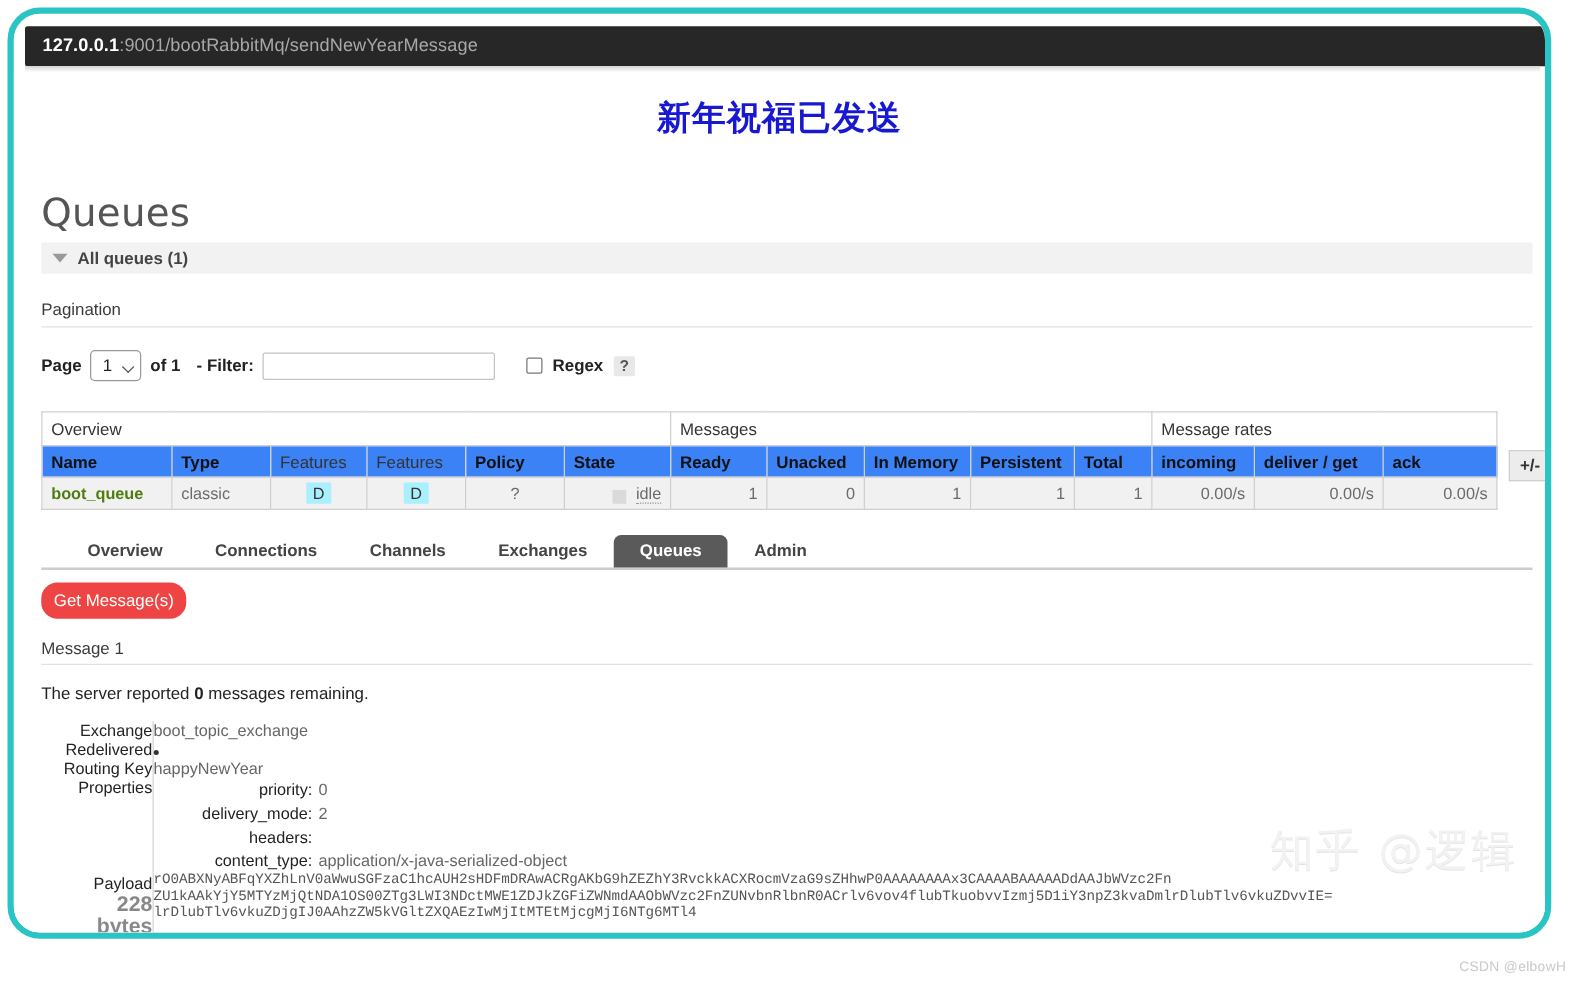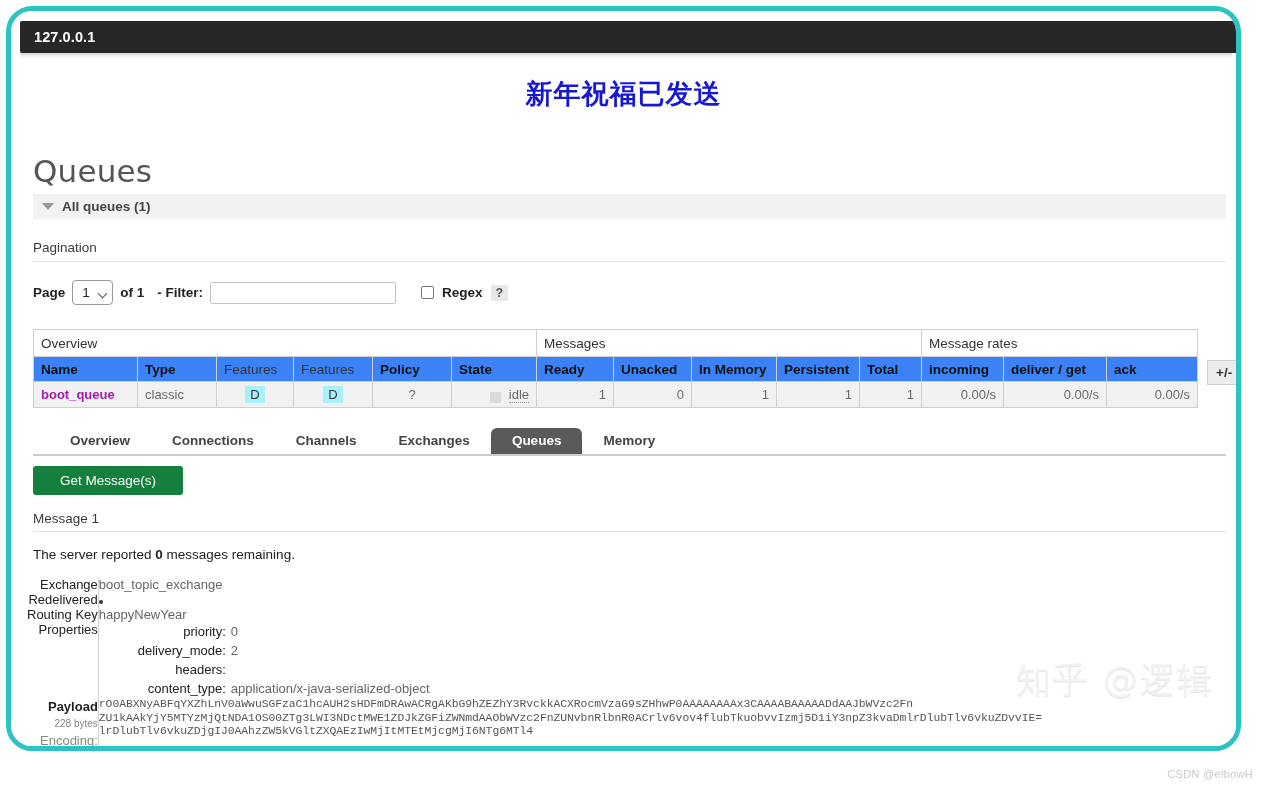--- a/index.html
+++ b/index.html
@@ -219,21 +219,21 @@
     color: #111111;
     background: #3b82f6;
     font-size: 13.5px;
   }
   tr.colhdr th.light { font-weight: normal; color: #333; margin-left: 32px; }
   tr.datarow td {
     background: #f1f1f1;
     color: #6b6b6b;
   }
   tr.datarow td.name {
-    color: #a21caf;
+    color: #4d7c0f;
     font-weight: bold;
   }
   .num { text-align: right !important; }
   .ctr { text-align: center !important; }
   .badge-d {
     display: inline-block;
     background: #aaeffc;
     color: #333;
     padding: 1px 5px;
     font-size: 13px;
@@ -287,43 +287,43 @@
   }
   .tab.active {
     background: #5a5a5a;
     color: #ffffff;
     border-radius: 6px 6px 0 0;
   }
 
   .getmsg {
     display: inline-block;
     margin: 10px 0 0 6px;
-    background: #15803d;
+    background: #ef4444;
     color: #ffffff;
     font-size: 13.5px;
-    padding: 7px 27px;
-    border-radius: 3px;
+    padding: 7px 10px;
+    border-radius: 13px;
   }
 
   .msg-lbl {
     margin: 16px 0 5px 6px;
     font-size: 13.5px;
     color: #3b3b3b;
   }
 
   .serverline {
     margin: 15px 0 0 6px;
     font-size: 13.5px;
     color: #222222;
   }
   .serverline b { font-weight: bold; }
 
   
   table.detail {
-    margin: 15px 0 0 0;
+    margin: 15px 0 0 24px;
     border-collapse: collapse;
     font-size: 13px;
     width: 1000px;
   }
   table.detail td {
     vertical-align: top;
     padding: 0;
   }
   td.dkey {
     width: 142px;
@@ -358,22 +358,22 @@
     color: #222222;
     padding-right: 5px;
   }
   .prop-v { color: #666666; }
 
   .payload-key {
     text-align: right;
     padding: 3px 13px 3px 0;
     line-height: 17px;
   }
-  .pk1 { font-weight: bold; color: #222; font-size: 13px; }
-  .pk2 { color: #888888; font-size: 10px; }
+  .pk1 { font-weight: normal; color: #222; font-size: 13px; }
+  .pk2 { color: #888888; font-size: 17px; font-weight: bold; }
   .pk3 { color: #888888; font-size: 13px; }
   .payload-val {
     font-family: "Liberation Mono", monospace;
     font-size: 11.4px;
     color: #555555;
     line-height: 13.6px;
     letter-spacing: -0.05px;
     white-space: pre;
     padding-left: 13px;
     border-left: 1px solid #d4d4d4;
@@ -403,20 +403,21 @@
 </style>
 </head>
 <body>
 
 <div id="page">
   <div class="frame">
     <div class="frame-inner">
 
       <div class="addressbar">
         <span class="addr-host">127.0.0.1</span>
+          <span class="addr-path">:9001/bootRabbitMq/sendNewYearMessage</span>
       </div>
       <div class="addr-shadow"></div>
 
       <div class="content">
 
         <div class="big-title">新年祝福已发送</div>
 
         <div class="pane">
 
           <h1 class="queues">Queues</h1>
@@ -515,21 +516,21 @@
           </tbody>
             </table>
 
           
           <div class="tabs">
             <div class="tab">Overview</div>
             <div class="tab">Connections</div>
             <div class="tab">Channels</div>
             <div class="tab">Exchanges</div>
             <div class="tab active">Queues</div>
-            <div class="tab">Memory</div>
+            <div class="tab">Admin</div>
           </div>
 
           <div class="getmsg">Get Message(s)</div>
 
           <div class="msg-lbl">Message 1</div>
           <div class="hr"></div>
 
           <div class="serverline">
             <span>The server reported </span><b>0</b><span> messages remaining.</span>
           </div>

